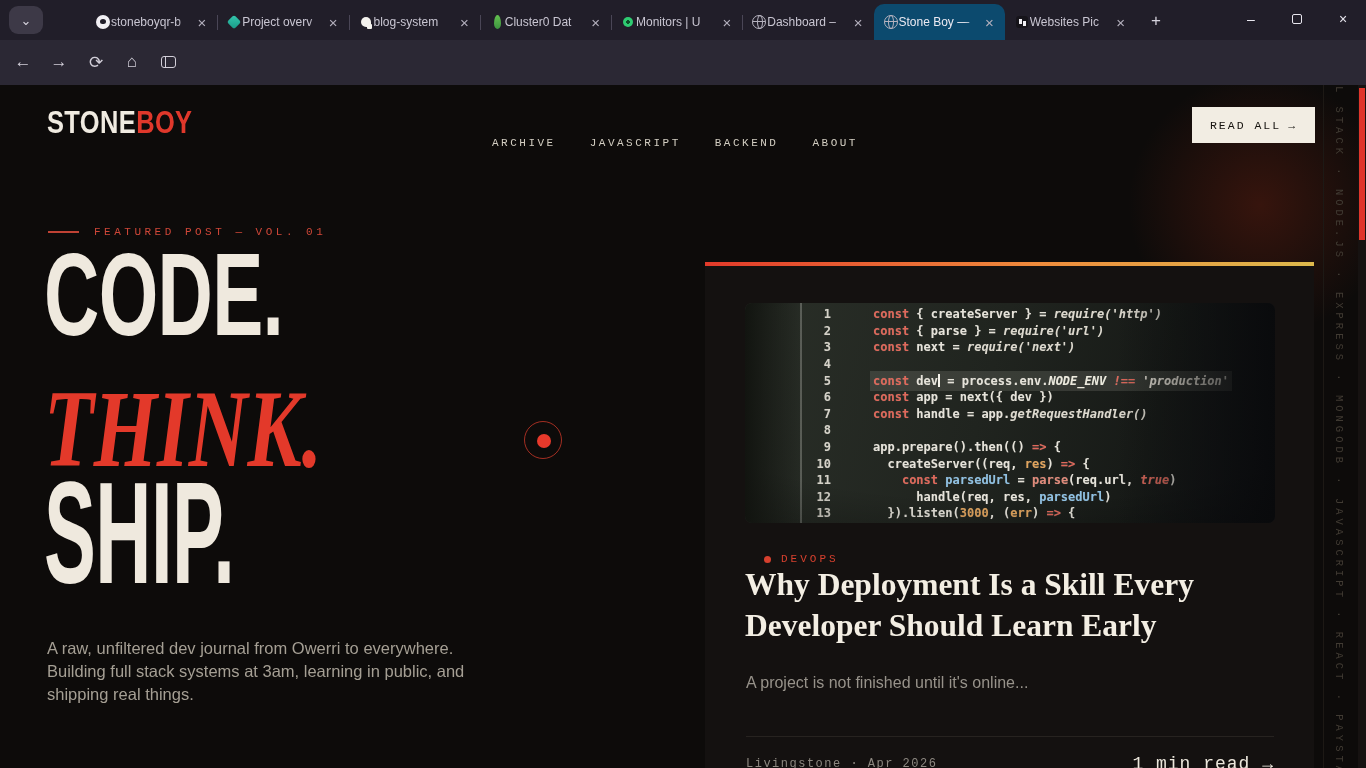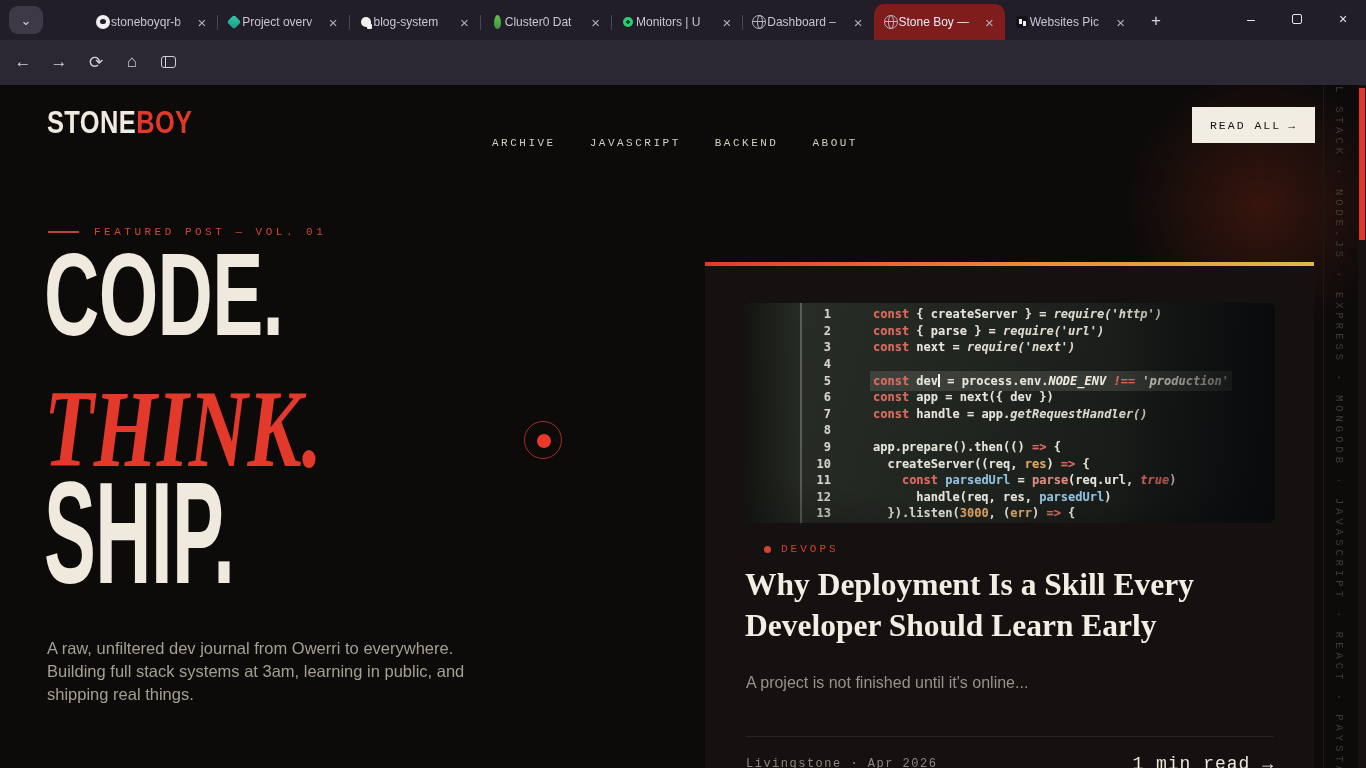--- a/index.html
+++ b/index.html
@@ -17,21 +17,21 @@
     font-size:13px;
   }
   .tabs { position:absolute; left:86px; top:0; width:1050px; height:40px; display:flex; align-items:flex-end; }
   .tab {
     flex:1 1 0; min-width:0; height:36px; display:flex; align-items:center; 
     padding:0 9px; color:#c9c6d2; font-size:12px; position:relative; cursor:default;
   }
   .tab:not(.active)+.tab:not(.active)::before {
     content:""; position:absolute; left:0; top:11px; width:1px; height:15px; background:#4a4656;
   }
-  .tab.active { background:#7f1d1d; border-radius:10px 10px 0 0; color:#eceaf2; }
+  .tab.active { background:#0c4a6e; border-radius:10px 10px 0 0; color:#eceaf2; }
   .tab .title { flex:1; overflow:hidden; white-space:nowrap;
     -webkit-mask-image:linear-gradient(90deg,#000 78%,transparent); mask-image:linear-gradient(90deg,#000 78%,transparent); }
   .tab .close { color:#b4b0bd; font-size:15px; line-height:1; padding:0 2px; }
   .ticon { width:16px; height:16px; flex:0 0 16px; position:relative; display:inline-block; }
   .ticon-github i { position:absolute; inset:1px; border-radius:50%; background:#f2f0f4; }
   .ticon-github i::after { content:""; position:absolute; left:4px; top:4px; width:6px; height:5px; border-radius:50% 50% 40% 40%; background:#211e29; }
   .ticon-diamond i { position:absolute; left:3px; top:3px; width:10px; height:10px; background:linear-gradient(135deg,#35c7ae,#189a87); transform:rotate(45deg); border-radius:2px; }
   .ticon-render i { position:absolute; left:3px; top:3px; width:10px; height:10px; background:#f4f2ee; border-radius:5px 5px 1px 5px; }
   .ticon-render i::after { content:""; position:absolute; right:-1px; bottom:-2px; width:5px; height:5px; background:#f4f2ee; border-radius:1px; }
   .ticon-mongodb i { position:absolute; left:5px; top:1px; width:7px; height:14px; background:linear-gradient(#63c14f,#3d9440); border-radius:50% 50% 50% 50%/60% 60% 40% 40%; }
@@ -139,21 +139,21 @@
   .crow .seg.hl { background:rgba(222,220,205,0.14); box-shadow:0 0 0 3px rgba(222,220,205,0.14); }
   .gutline { position:absolute; left:55px; top:0; bottom:0; width:2px; background:rgba(215,215,208,0.30); }
   .ck { color:#e0685a; } .cp { color:#e6e3da; } .ci { color:#ddd9ce; font-style:italic; }
   .cbi { color:#eceade; font-style:italic; } .coi { color:#e0685a; font-style:italic; }
   .cv { color:#8fc1e3; } .co { color:#e2a45c; } .cf { color:#e08a7a; } .ca { color:#e0685a; }
   .ccur { display:inline-block; width:2px; height:13px; background:#f4f2ea; vertical-align:-2px; }
   .photo-veil { position:absolute; inset:0; pointer-events:none;
     background:linear-gradient(90deg, rgba(16,18,14,0.92) 0%, rgba(16,18,14,0) 11%, rgba(16,18,14,0) 70%, rgba(8,9,11,0.88) 100%),
                radial-gradient(120% 90% at 50% 40%, rgba(0,0,0,0) 55%, rgba(0,0,0,0.45) 100%); }
 
-  .cat { position:absolute; left:41px; top:281px; display:flex; align-items:center; gap:10px;padding-left:18px; }
+  .cat { position:absolute; left:41px; top:291px; display:flex; align-items:center; gap:10px;padding-left:18px; }
   .cat .dot { width:7px; height:7px; border-radius:50%; background:#d6402e; }
   .cat .txt { font-family:"Liberation Mono", monospace; font-size:11px; letter-spacing:3px; color:#d6402e; }
 
   .card-title { position:absolute; left:40px; top:303px; width:515px; font-family:"Liberation Serif", serif;
     font-weight:700; font-size:31.5px; line-height:40.5px; color:#f3eee3; }
   .card-excerpt { position:absolute; left:41px; top:412px; font-size:16px; color:#97928a; }
   .card-div { position:absolute; left:41px; top:474px; width:528px; height:1px; background:#272320; }
   .card-foot { position:absolute; left:41px; top:492px; width:528px; display:flex; justify-content:space-between; align-items:center;
     font-family:"Liberation Mono", monospace; }
   .card-author { font-size:12px; letter-spacing:1.5px; color:#8d8880; }

